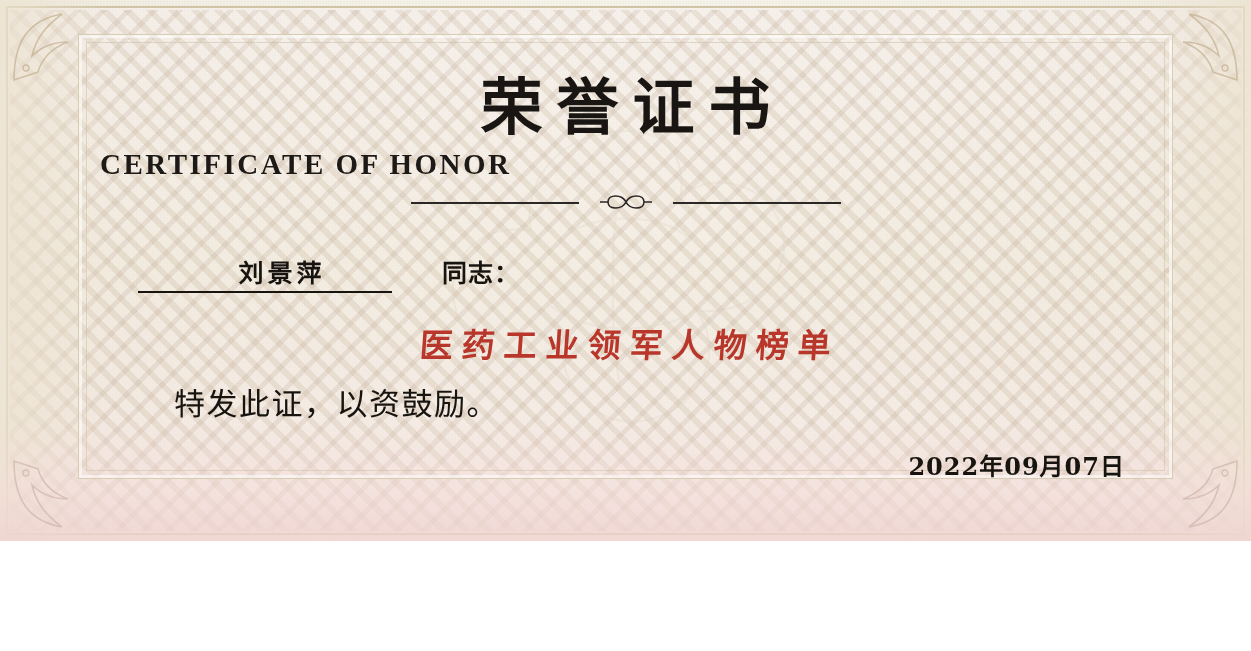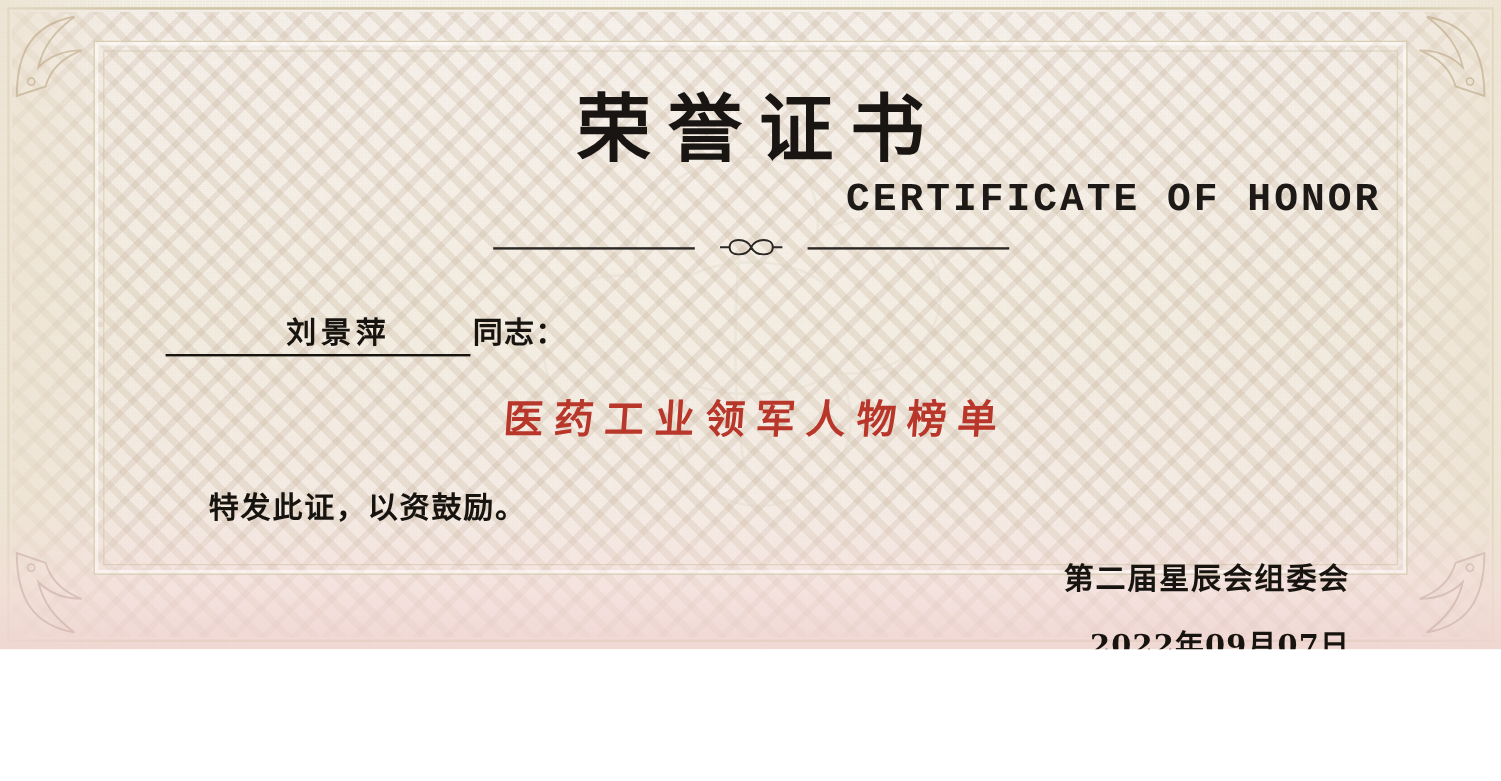--- a/index.html
+++ b/index.html
@@ -130,23 +130,23 @@
     font-family: "DejaVu Serif", "Liberation Serif", serif;
     font-size: 62px;
     font-weight: 700;
     letter-spacing: 14px;
     color: #181512;
     margin-top: 18px;
     line-height: 1.1;
     text-indent: 14px;
   }
   .title-en {
-    text-align: right;
-    font-family: Liberation Mono, monospace;
-    font-size: 33px;
+    text-align: left;
+    font-family: Liberation Serif, serif;
+    font-size: 29px;
     font-weight: 700;
     letter-spacing: 2.5px;
     color: #1c1916;
     margin-top: 6px;
   }
   .divider {
     margin: 10px auto 0;
     width: 430px;
     height: 22px;
     position: relative;
@@ -189,20 +189,21 @@
     min-width: 200px;
     text-align: center;
     border-bottom: 2px solid #17140f;
     padding: 0 10px 2px 44px;
     font-size: 25px;
     letter-spacing: 4px;
   }
   .recipient-suffix {
     padding-left: 2px;
     padding-bottom: 2px;
+    margin-left: 48px;
   }
 
   .para {
     margin-top: 22px;
     font-size: 25px;
     font-weight: 700;
     line-height: 1.85;
     letter-spacing: 1.2px;
     text-indent: 52px;
     padding-left: 22px;
@@ -215,23 +216,23 @@
     font-size: 33px;
     font-weight: 700;
     letter-spacing: 9px;
     color: #b9362b;
     font-family: "DejaVu Serif", "Liberation Serif", serif;
     text-indent: 9px;
     transform: skewX(-4deg);
   }
 
   .closing {
-    margin-top: 32px;
-    font-size: 25px;
-    font-weight: 700;
+    margin-top: 12px;
+    font-size: 31px;
+    font-weight: 400;
     letter-spacing: 1.5px;
     padding-left: 74px;
   }
 
   .signature {
     margin-top: 24px;
     text-align: right;
     padding-right: 26px;
     font-size: 25px;
     font-weight: 700;
@@ -321,19 +322,18 @@
         <span class="recipient-name">刘景萍</span>
         <span class="recipient-suffix">同志：</span>
       </div>
 
 
       <div class="award">医药工业领军人物榜单</div>
 
       <div class="closing">特发此证，以资鼓励。</div>
 
       <div class="signature">
-        <div>第二届星辰会组委会</div>
         <div class="date">2022年09月07日</div>
       </div>
 
     </div>
   </div>
 </div>
 
 </body></html>

